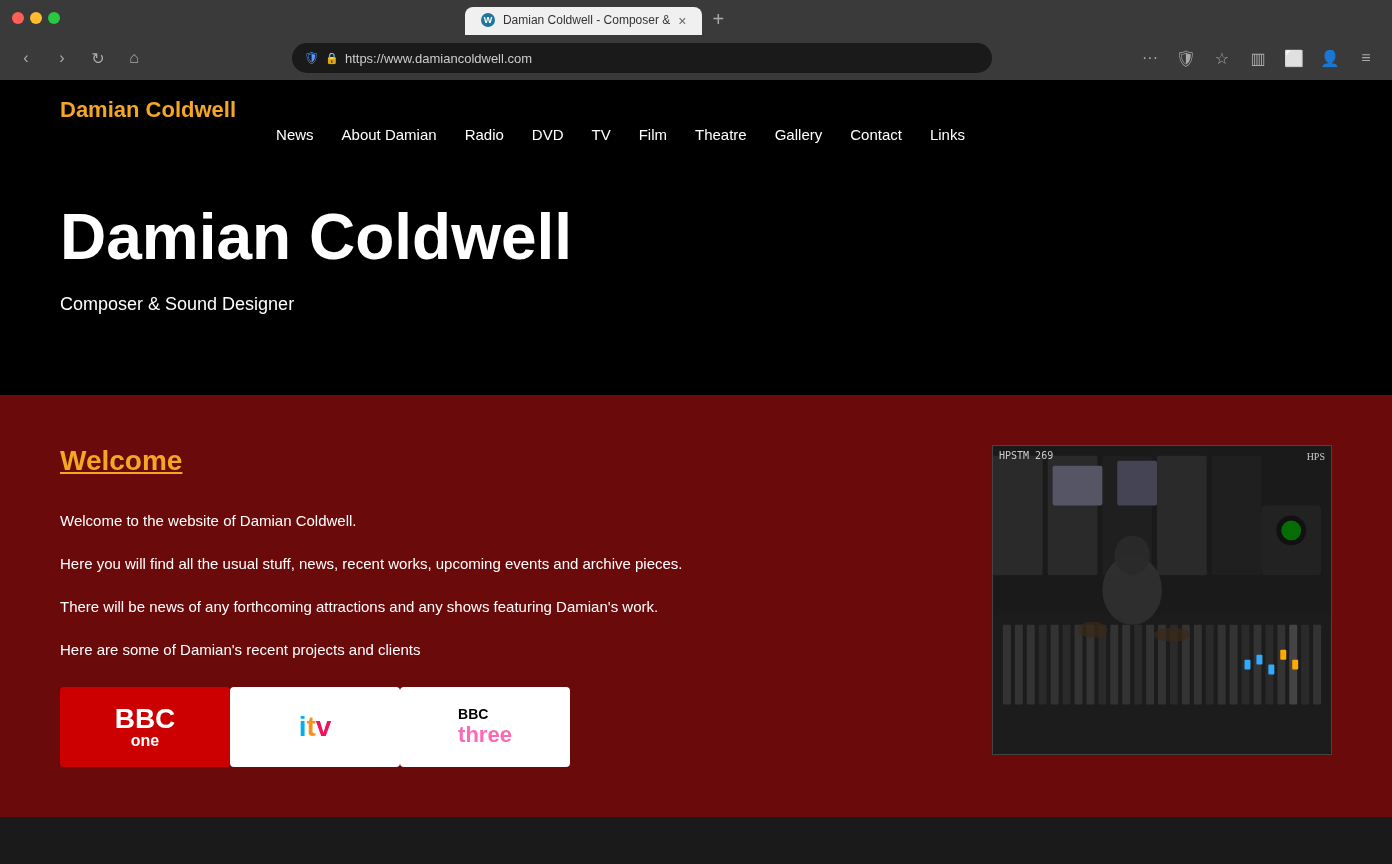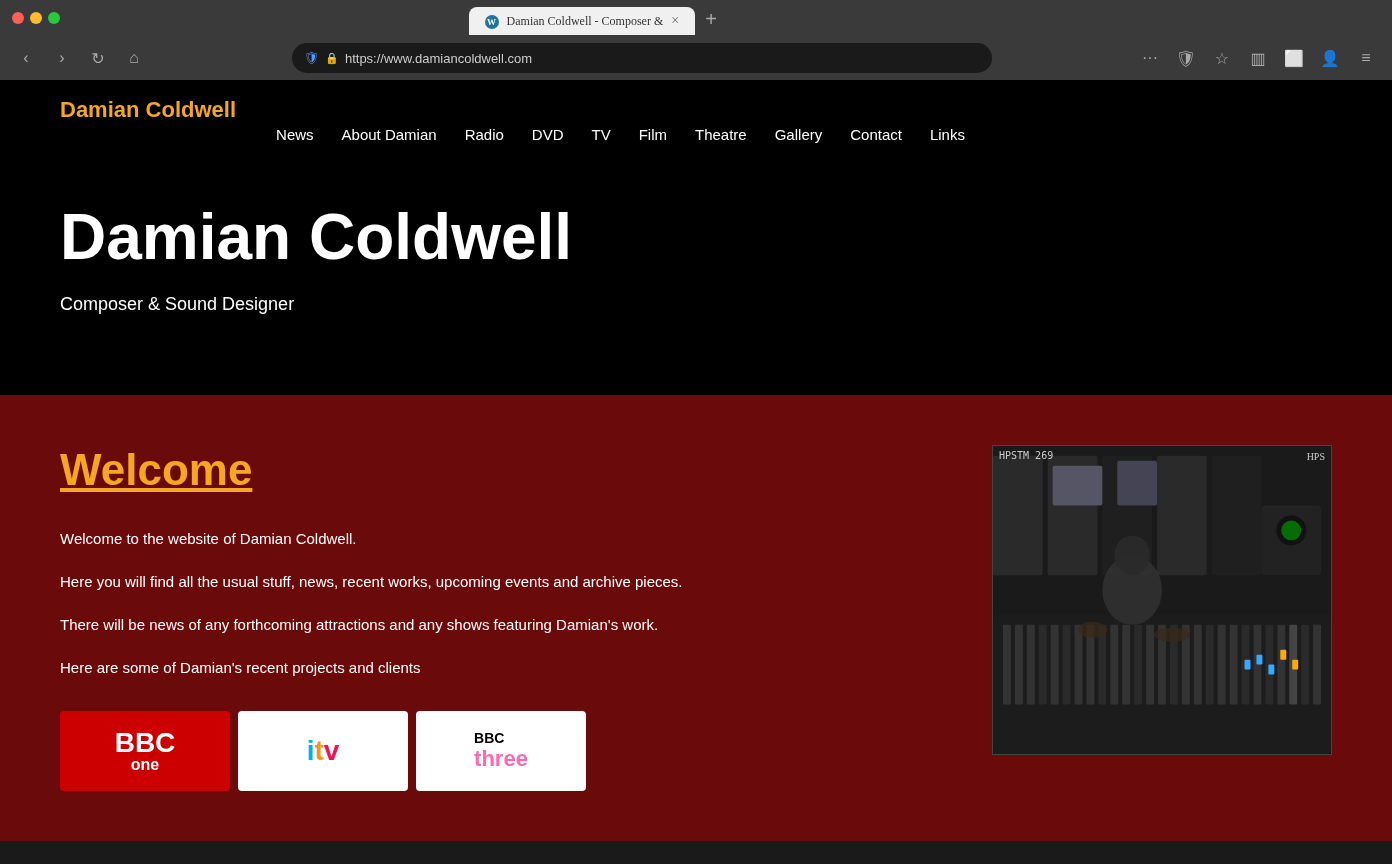--- a/index.html
+++ b/index.html
@@ -7,21 +7,21 @@
 
     
     .browser-frame { background: #2d2d2d; width: 100%; }
     .browser-titlebar { background: #3a3a3a; height: 36px; display: flex; align-items: center; padding: 0 12px; gap: 8px; }
     .traffic-lights { display: flex; gap: 6px; align-items: center; }
     .traffic-dot { width: 12px; height: 12px; border-radius: 50%; }
     .traffic-red { background: #ff5f57; }
     .traffic-yellow { background: #febc2e; }
     .traffic-green { background: #28c840; }
     .tab-bar { display: flex; align-items: flex-end; padding: 0 0 0 70px; margin-top: 2px; }
-    .tab { background: #f0f0f0; border-radius: 8px 8px 0 0; padding: 6px 16px; font-size: 12px; color: #333; display: flex; align-items: flex-end; gap: 8px; min-width: 200px; font-family: Liberation Serif, serif; }
+    .tab { background: #f0f0f0; border-radius: 8px 8px 0 0; padding: 6px 16px; font-size: 12px; color: #333; display: flex; align-items: flex-start; gap: 8px; min-width: 200px; }
     .tab-icon { width: 14px; height: 14px; background: #21759b; border-radius: 50%; display: inline-flex; align-items: center; justify-content: center; }
     .tab-icon::after { content: 'W'; color: white; font-size: 9px; font-weight: bold; }
     .tab-close { margin-left: auto; color: #666; font-size: 14px; cursor: pointer; }
     .tab-new { background: none; border: none; color: #aaa; font-size: 20px; padding: 4px 10px; cursor: pointer; align-self: center; }
 
     .browser-toolbar { background: #3a3a3a; height: 44px; display: flex; align-items: center; padding: 0 12px; gap: 8px; }
     .nav-btn { width: 28px; height: 28px; border-radius: 50%; border: none; background: transparent; color: #aaa; font-size: 16px; cursor: pointer; display: flex; align-items: center; justify-content: center; }
     .address-bar { flex: 1; background: #1a1a1a; border-radius: 20px; height: 30px; display: flex; align-items: center; padding: 0 12px; gap: 6px; max-width: 700px; margin: 0 auto; }
     .address-bar .lock-icon { color: #aaa; font-size: 11px; }
     .address-text { color: #ccc; font-size: 13px; flex: 1; }
@@ -35,31 +35,31 @@
     .site-logo { color: #f5a623; font-size: 22px; font-weight: bold; margin-right: 40px; text-decoration: none; }
     .site-nav { display: flex; gap: 28px; align-items: center; margin-top: 48px; }
     .site-nav a { color: #fff; font-size: 15px; text-decoration: none; }
 
     .hero-section { background: #000; padding: 60px 60px 80px; }
     .hero-title { color: #fff; font-size: 64px; font-weight: bold; margin-bottom: 20px; }
     .hero-subtitle { color: #fff; font-size: 18px; }
 
     .welcome-section { background: #6b0a0a; min-height: 400px; padding: 50px 60px; display: flex; gap: 60px; }
     .welcome-content { flex: 1; }
-    .welcome-heading { color: #f5a623; font-size: 44px; font-weight: bold; text-decoration: underline; margin-bottom: 30px; }
+    .welcome-heading { color: #f5a623; font-size: 28px; font-weight: bold; text-decoration: underline; margin-bottom: 30px; }
     .welcome-text { color: #fff; font-size: 15px; line-height: 1.8; margin-bottom: 16px; }
     .welcome-image-area { width: 340px; flex-shrink: 0; }
     .studio-image { width: 100%; height: 310px; background: linear-gradient(135deg, #111 0%, #1a1a1a 30%, #2a2a2a 60%, #1a1a1a 100%); border: 1px solid #444; position: relative; overflow: hidden; }
     .studio-image-inner { width: 100%; height: 100%; background: 
       radial-gradient(ellipse at 30% 40%, rgba(80,60,40,0.6) 0%, transparent 60%),
       linear-gradient(to bottom, #0a0a0a 0%, #1a1a1a 100%); display: flex; align-items: center; justify-content: center; }
     .studio-label { position: absolute; top: 4px; left: 6px; color: #ccc; font-size: 10px; font-family: monospace; }
     .studio-label-right { position: absolute; top: 5px; right: 6px; color: #ccc; font-size: 10px; font-family: Liberation Serif, serif; }
 
-    .logos-row { display: flex; gap: 8px; margin-top: 30px; }
+    .logos-row { display: flex; margin-top: 24px; }
     .logo-box { width: 170px; height: 80px; background: #fff; border-radius: 4px; display: flex; align-items: center; justify-content: center; overflow: hidden; flex-shrink: 0; }
     .bbc-one-logo { background: #cc0000; }
     .bbc-one-text { color: white; font-size: 28px; font-weight: 900; text-align: center; line-height: 1; }
     .bbc-one-sub { color: white; font-size: 16px; font-weight: 900; }
     .itv-logo { background: #fff; }
     .itv-text { font-size: 28px; font-weight: 900; }
     .itv-i { color: #00b0ea; }
     .itv-t { color: #f7931e; }
     .itv-v { color: #ed145b; }
     .sky-logo { background: #fff; }

